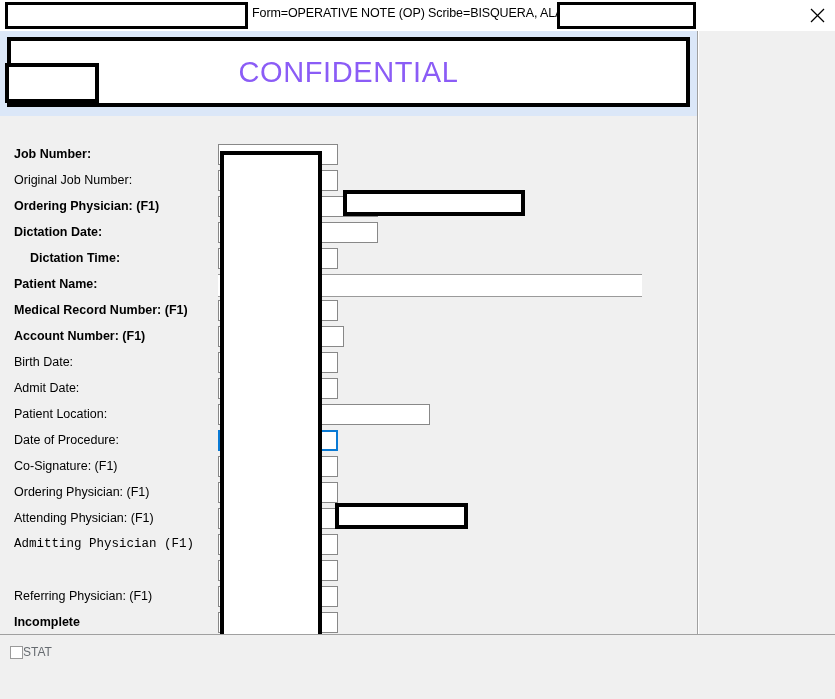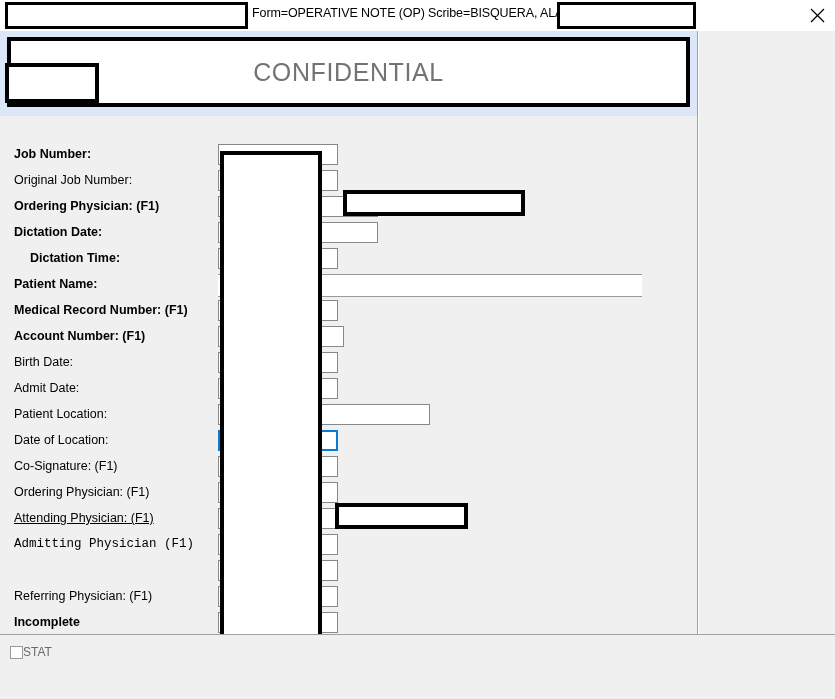--- a/index.html
+++ b/index.html
@@ -61,23 +61,23 @@
     background: #dbe7f8;
   }
   #confidential-banner {
     position: absolute; left: 7px; top: 6px; width: 683px; height: 70px;
     background: #ffffff;
     border: 4px solid #000000;
     box-sizing: border-box;
     display: flex; align-items: center; justify-content: center;
   }
   #confidential-text {
-    font-size: 25px;
+    font-size: 29px;
     letter-spacing: 0.6px;
-    color: #737373;
+    color: #8b5cf6;
   }
 
   
   #labels-col {
     position: absolute; left: 0; top: 85px; width: 215px; height: 518px;
   }
   .form-label {
     position: absolute;
     left: 14px;
     height: 17px;
@@ -205,24 +205,24 @@
     <div class="form-label" style="top:56px;">Original Job Number:</div>
     <div class="form-label bold" style="top:82px;">Ordering Physician: (F1)</div>
     <div class="form-label bold" style="top:108px;">Dictation Date:</div>
     <div class="form-label bold" style="top:134px;padding-left:16px;">Dictation Time:</div>
     <div class="form-label bold" style="top:160px;">Patient Name:</div>
     <div class="form-label bold" style="top:186px;">Medical Record Number: (F1)</div>
     <div class="form-label bold" style="top:212px;">Account Number: (F1)</div>
     <div class="form-label" style="top:238px;">Birth Date:</div>
     <div class="form-label" style="top:264px;">Admit Date:</div>
     <div class="form-label" style="top:290px;">Patient Location:</div>
-    <div class="form-label" style="top:316px;">Date of Location:</div>
+    <div class="form-label" style="top:316px;">Date of Procedure:</div>
     <div class="form-label" style="top:342px;">Co-Signature: (F1)</div>
     <div class="form-label" style="top:368px;">Ordering Physician: (F1)</div>
-    <div class="form-label" style="top:394px;text-decoration:underline;">Attending Physician: (F1)</div>
+    <div class="form-label" style="top:394px;">Attending Physician: (F1)</div>
     <div class="form-label" style="top:420px;font-family:Liberation Mono, monospace;">Admitting Physician (F1)</div>
     <div class="form-label" style="top:472px;">Referring Physician: (F1)</div>
     <div class="form-label bold" style="top:498px;">Incomplete</div>
   </div>
 
   <div class="field-thick" style="left:5px; top:32px; width:94px; height:40px; position:absolute;"></div>
 </div>
 
 <div id="button-panel">
   

